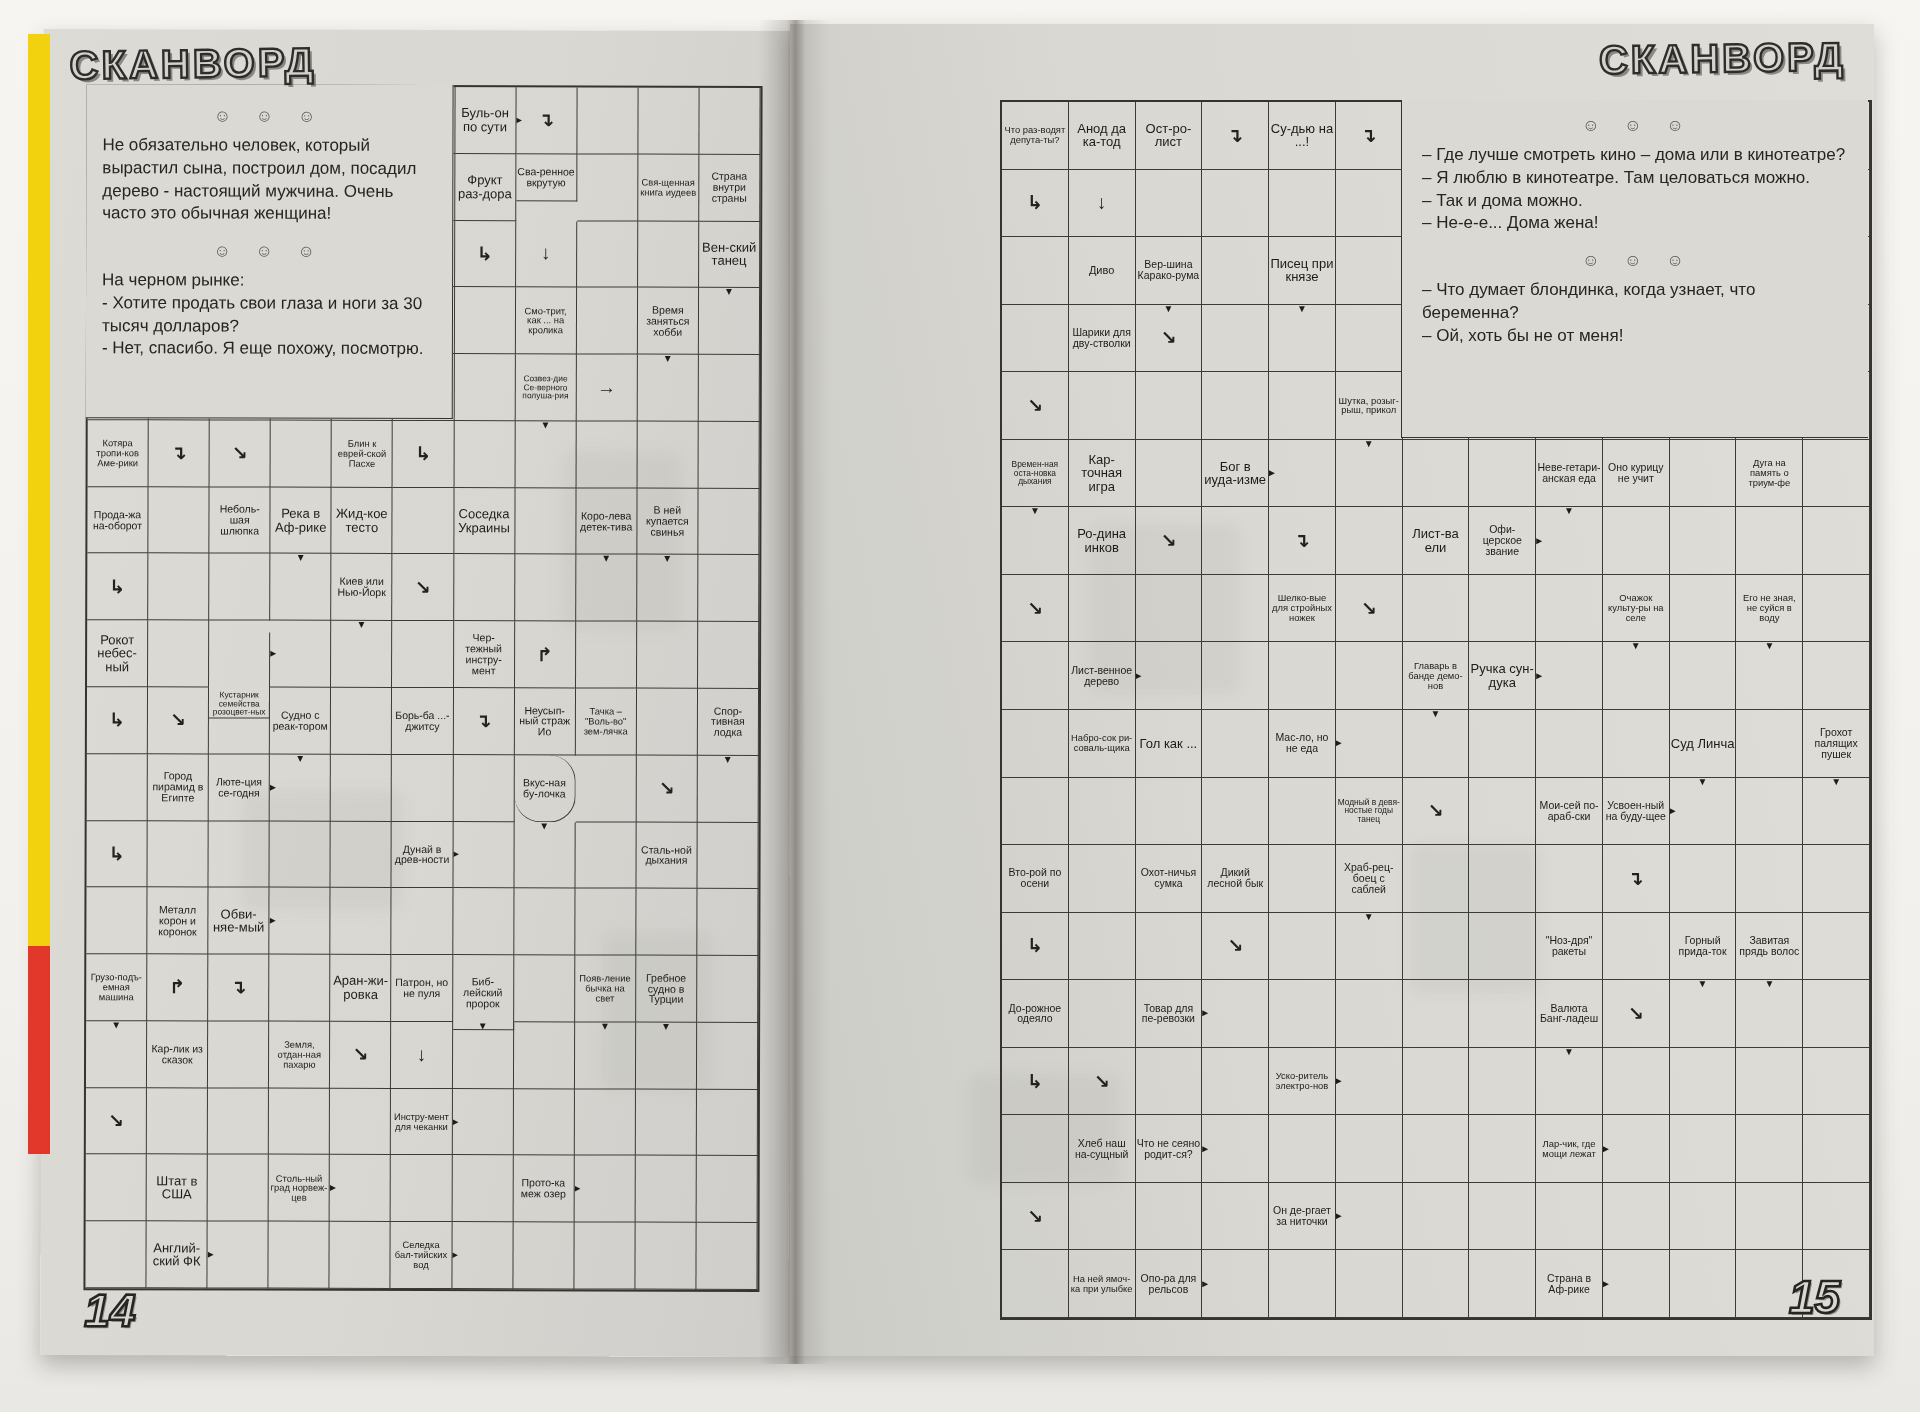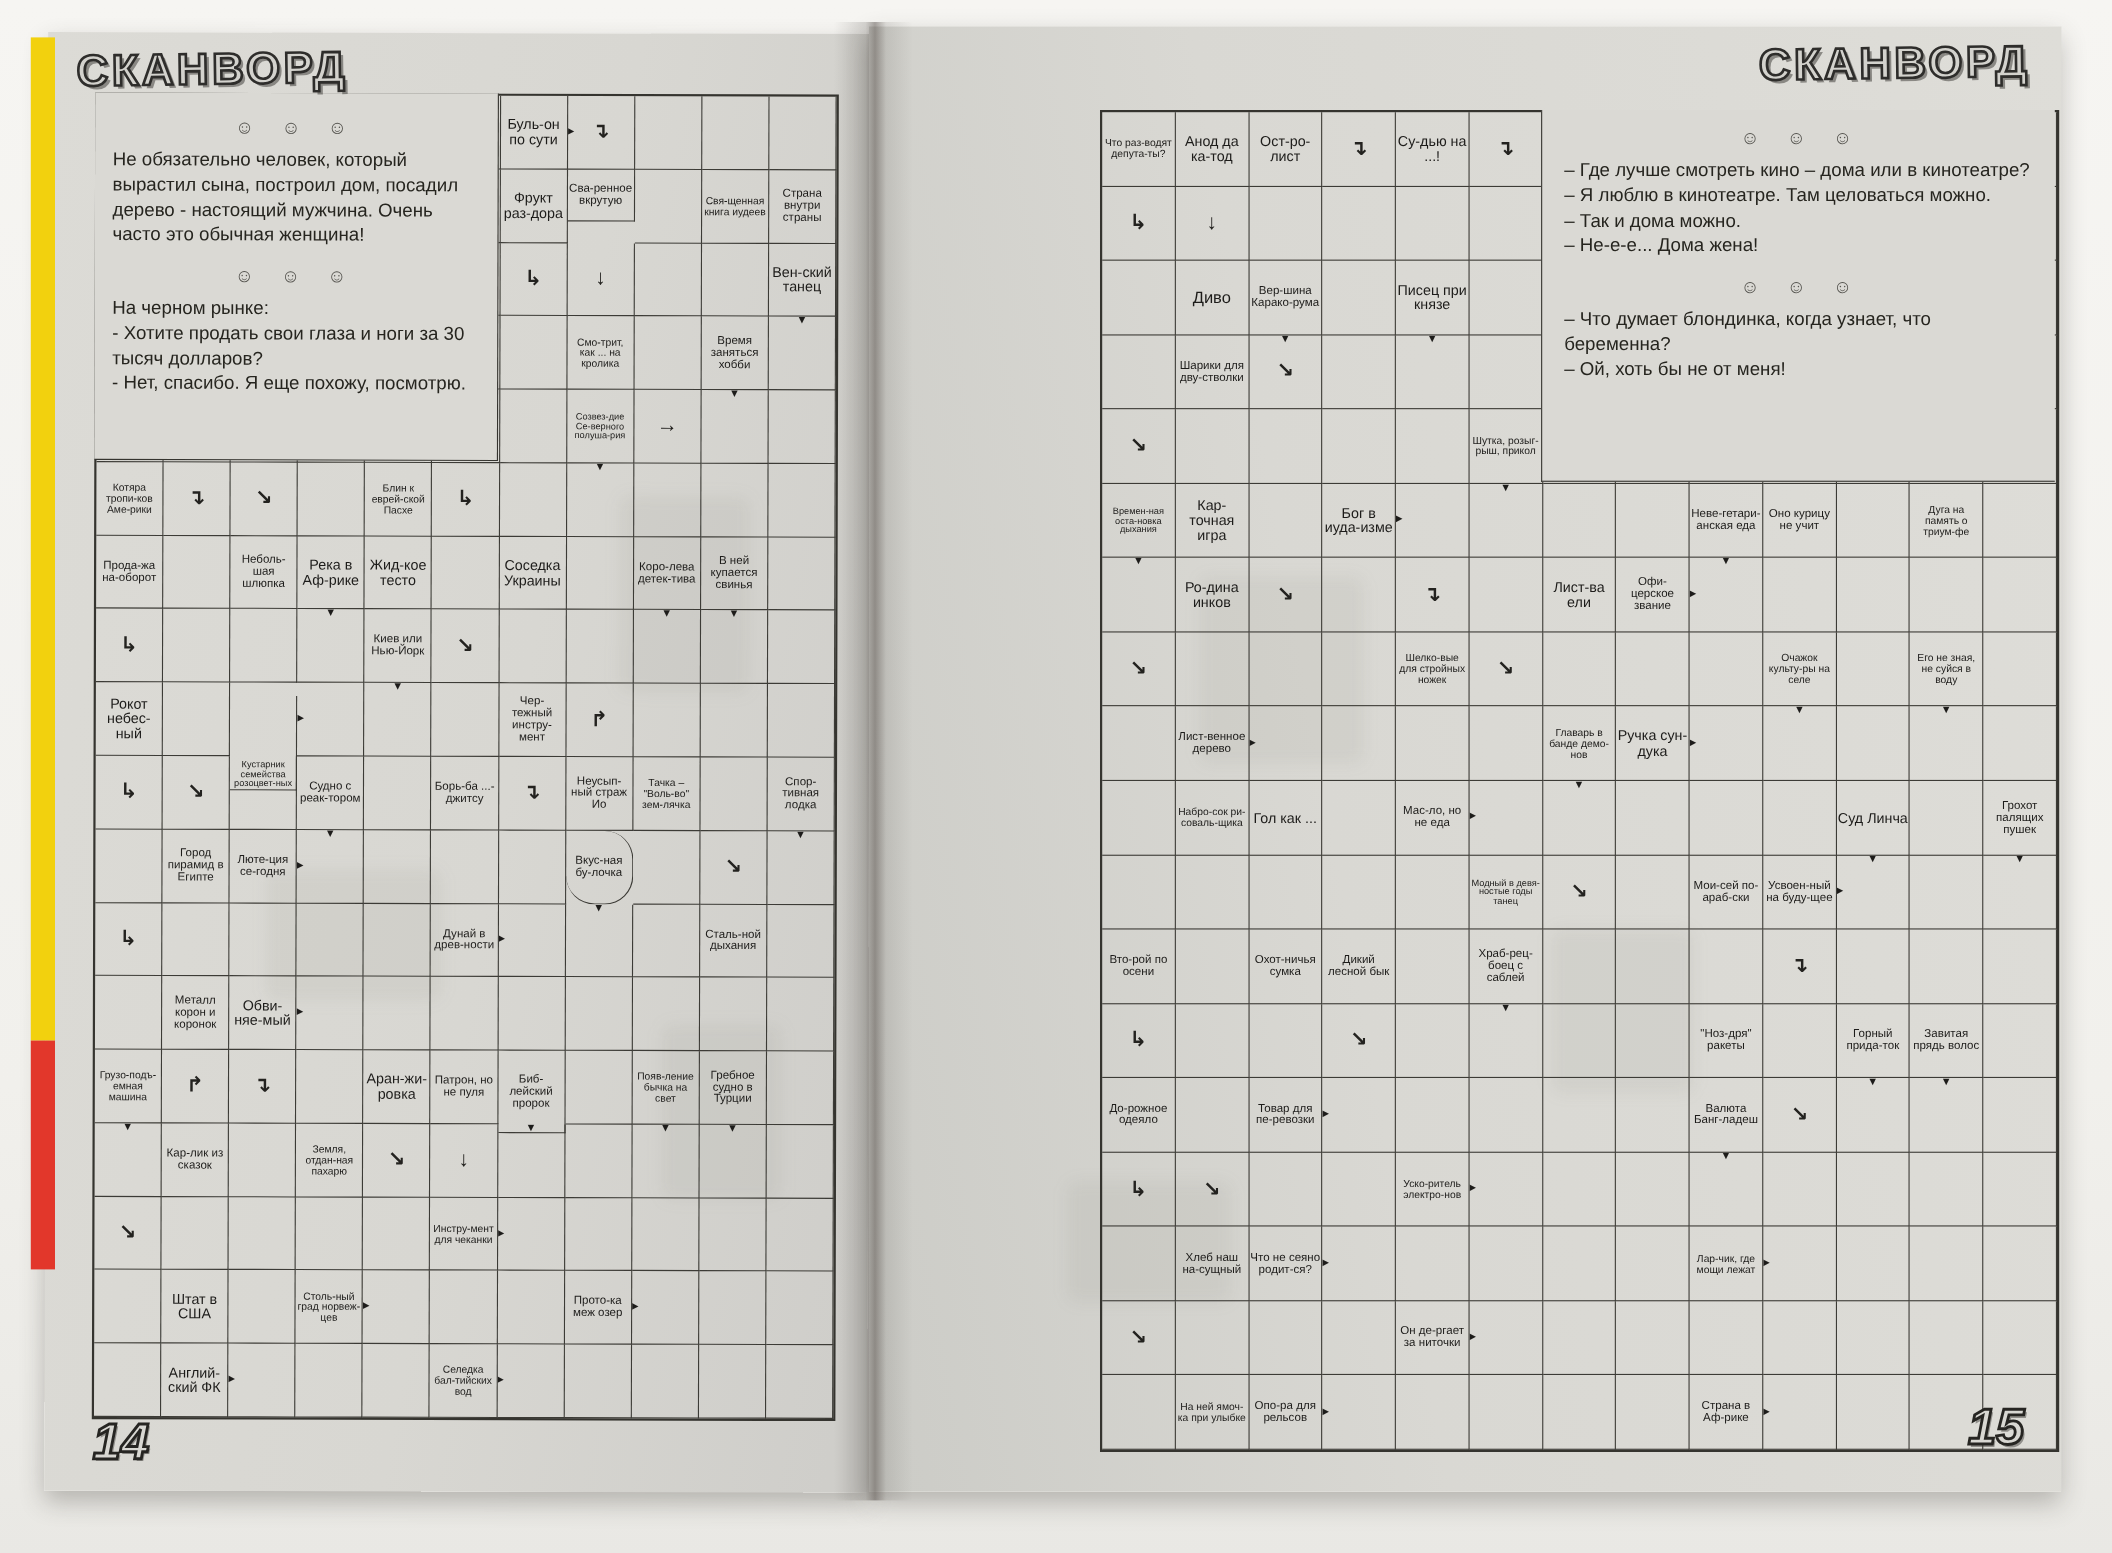--- a/index.html
+++ b/index.html
@@ -16,21 +16,21 @@
   .strip-yellow{left:28px;top:34px;width:22px;height:912px;}
   .strip-red{left:28px;top:946px;width:22px;height:208px;}
   .title{position:absolute;z-index:30;font-weight:bold;font-size:40px;letter-spacing:3px;
     color:#d3d2cd;-webkit-text-stroke:2.4px #2e2d2b;text-shadow:3px 3px 0 rgba(70,68,64,.55);}
   .pagenum{position:absolute;z-index:30;font-weight:bold;font-size:46px;
     color:#d8d7d2;-webkit-text-stroke:2.6px #262522;text-shadow:2px 2px 0 rgba(70,68,64,.5);font-style:italic;}
   .grid{position:absolute;z-index:10;border:2px solid #35342f;}
   .cell{position:absolute;box-sizing:border-box;border-right:1.2px solid #3c3b36;border-bottom:1.2px solid #3c3b36;
     display:flex;align-items:center;justify-content:center;text-align:center;color:#1d1c1a;overflow:hidden;}
   .cell .txt{padding:1px;width:100%;line-height:1.04;}
-  .fz1{font-size:15px;text-align:center;} .fz2{font-size:13px;} .fz3{font-size:10.5px;} .fz4{font-size:9.4px;} .fz5{font-size:8.4px;}
+  .fz1{font-size:11px;text-align:center;} .fz2{font-size:13px;} .fz3{font-size:10.5px;} .fz4{font-size:9.4px;} .fz5{font-size:8.4px;}
   .bent{font-size:19px;color:#23221f;font-weight:bold;}
   .mark{position:absolute;z-index:12;font-size:10px;color:#1d1c1a;line-height:1;}
   .mark-r{left:-2px;top:50%;transform:translateY(-50%);}
   .mark-d{top:-1px;left:50%;transform:translateX(-50%);}
   .overlay{position:absolute;z-index:20;background:#dad9d4;box-sizing:border-box;color:#26251f;}
   .overlay-left{border-right:1.6px solid #35342f;border-bottom:1.6px solid #35342f;padding:16px 16px 0 16px;}
   .overlay-right{border-left:1.6px solid #35342f;border-bottom:1.6px solid #35342f;padding:10px 14px 0 20px;}
   .smileys{text-align:center;color:#55544f;font-size:17px;letter-spacing:10px;margin:6px 0 8px 0;}
   .joke-line{font-size:17px;line-height:1.34;margin:0;}
   .joke{margin-bottom:16px;}

